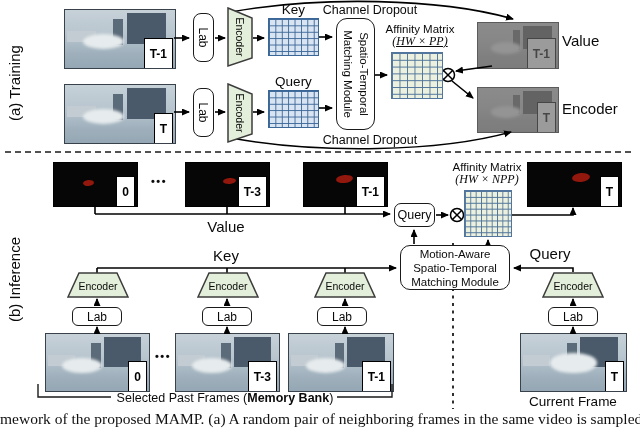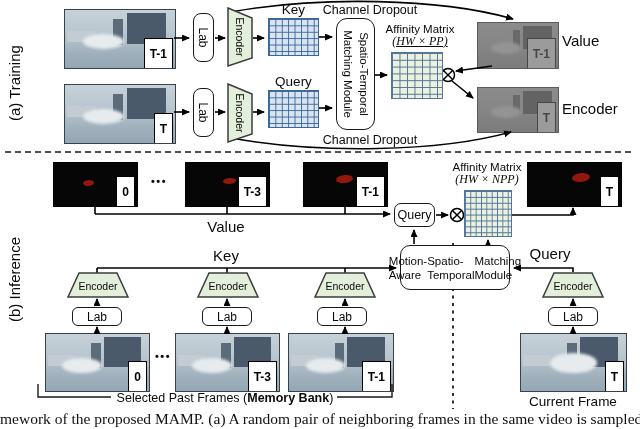--- a/index.html
+++ b/index.html
@@ -245,21 +245,21 @@
     <div class="lbl" style="left:203px;top:246px;width:46px;height:18px;font-size:15px;">Key</div>
     <div class="lbl" style="left:521px;top:244px;width:58px;height:18px;font-size:15px;">Query</div>
 
     <div class="box" style="left:394px;top:203px;width:41px;height:24px;border-radius:7px;display:flex;align-items:center;justify-content:center;font-size:12.5px;">Query</div>
 
     <div class="lbl" style="left:449px;top:161px;width:76px;height:12px;font-size:11.5px;">Affinity Matrix</div>
     <div class="lbl dims" style="left:449px;top:173px;width:76px;height:13px;font-size:12px;">(HW × NPP)</div>
     <div class="grid g-green" style="left:464px;top:190px;width:48px;height:47px;background-size:5.35px 5.9px;"></div>
 
 
-    <div class="box" style="left:400px;top:245px;width:110px;height:45px;border-radius:10px;display:flex;flex-direction:row;align-items:center;justify-content:center;">
+    <div class="box" style="left:400px;top:245px;width:110px;height:45px;border-radius:10px;display:flex;flex-direction:column;align-items:center;justify-content:center;">
       <div style="font-size:11.5px;line-height:14px;">Motion-Aware</div>
       <div style="font-size:11.5px;line-height:14px;">Spatio-Temporal</div>
       <div style="font-size:11.5px;line-height:14px;">Matching Module</div>
     </div>
 
     <div class="lbl" style="left:68px;top:279px;width:60px;height:14px;font-size:10.5px;">Encoder</div>
     <div class="lbl" style="left:198px;top:279px;width:60px;height:14px;font-size:10.5px;">Encoder</div>
     <div class="lbl" style="left:315px;top:279px;width:60px;height:14px;font-size:10.5px;">Encoder</div>
     <div class="lbl" style="left:543px;top:279px;width:60px;height:14px;font-size:10.5px;">Encoder</div>
 

